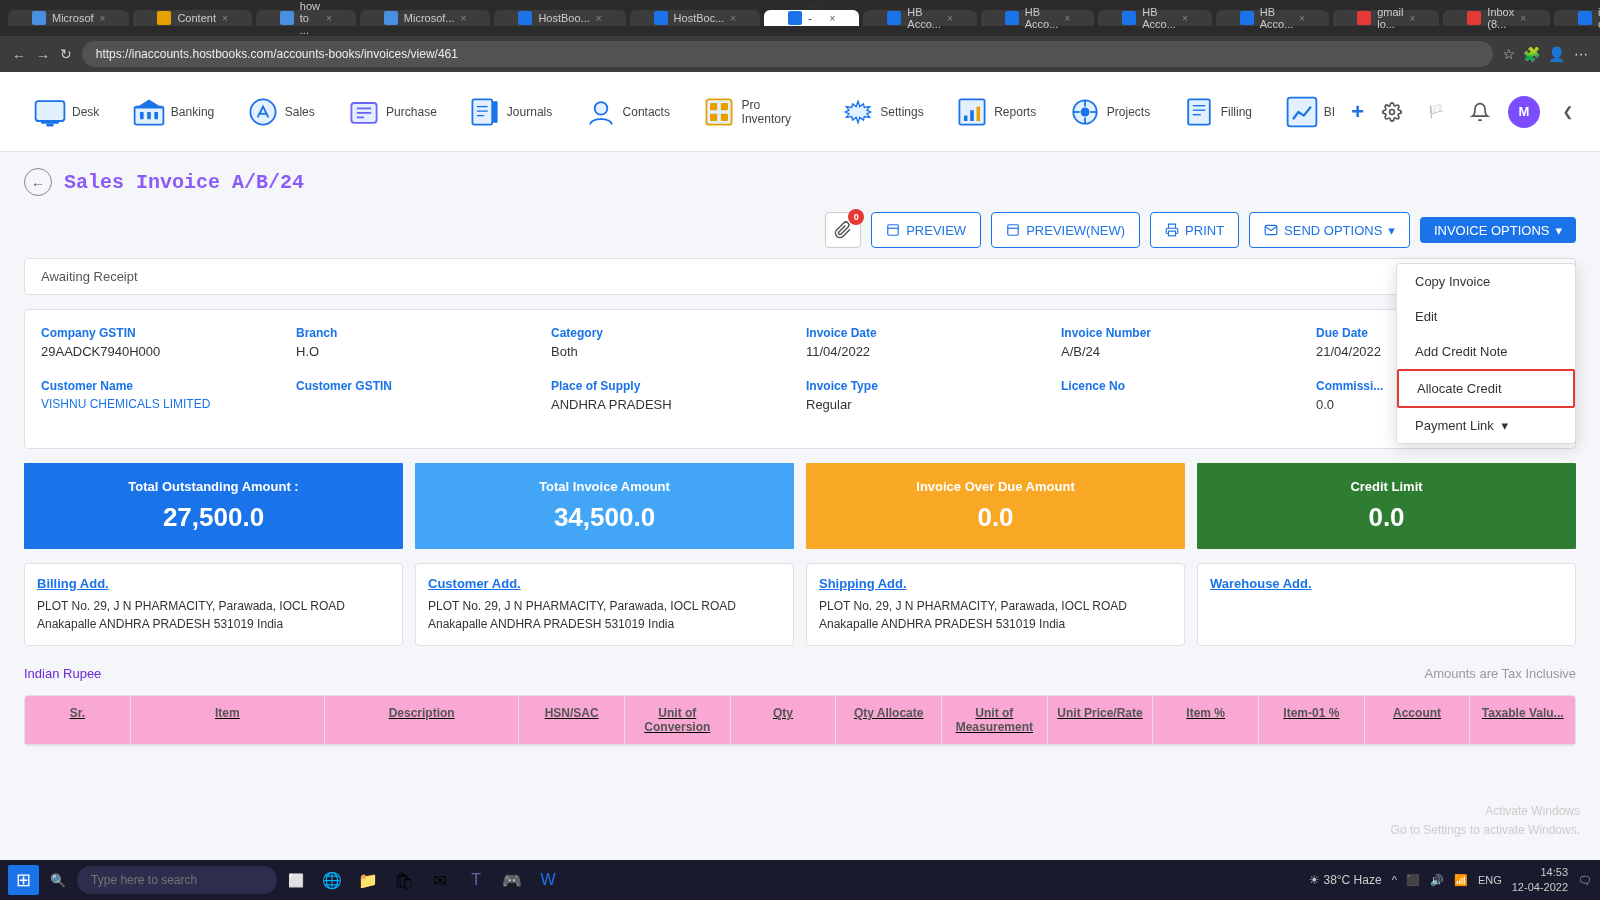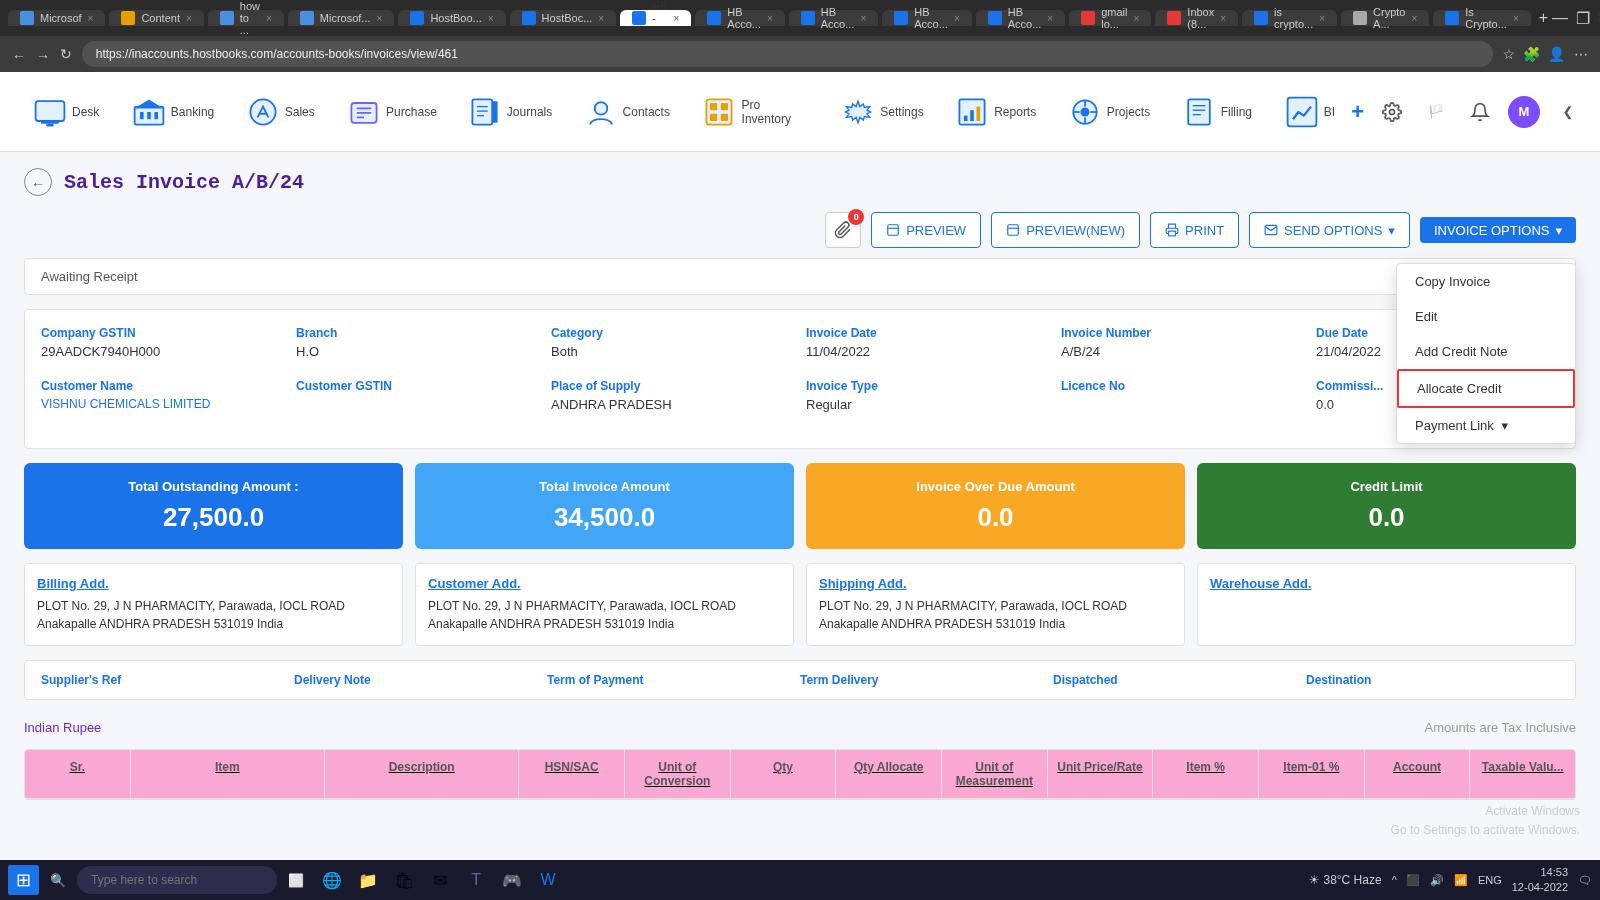--- a/index.html
+++ b/index.html
@@ -1,20 +1,20 @@
 <!DOCTYPE html>
 <html><head>
   <meta charset="utf-8">
   <style>
     * { box-sizing: border-box; margin: 0; padding: 0; font-family: 'Segoe UI', Arial, sans-serif; }
     body { background: #f0f2f5; width: 1600px; height: 900px; overflow: hidden; font-size: 13px; }
 
     
     .browser-chrome { background: #2b2b2b; height: 36px; display: flex; align-items: center; padding: 0 8px; gap: 4px; }
-    .browser-tab { background: #3c3c3c; color: #ccc; font-size: 11px; padding: 4px 12px; border-radius: 6px 6px 0 0; display: flex; align-items: center; gap: 6px; height: 16px; }
+    .browser-tab { background: #3c3c3c; color: #ccc; font-size: 11px; padding: 4px 24px; border-radius: 6px 6px 0 0; display: flex; align-items: center; gap: 6px; height: 16px; }
     .browser-tab.active { background: #fff; color: #333; }
     .tab-favicon { width: 14px; height: 14px; background: #4a90e2; border-radius: 2px; flex-shrink: 0; }
     .tab-close { font-size: 10px; color: #888; cursor: pointer; }
     .tab-add { color: #ccc; font-size: 16px; cursor: pointer; margin-left: 4px; }
 
     .browser-address-bar { background: #3c3c3c; height: 36px; display: flex; align-items: center; padding: 0 12px; gap: 10px; }
     .nav-btn { color: #ccc; font-size: 14px; cursor: pointer; background: none; border: none; }
     .address-input { flex: 1; background: #525252; color: #eee; border: none; border-radius: 16px; padding: 4px 14px; font-size: 12px; height: 26px; }
     .browser-actions { display: flex; gap: 8px; color: #ccc; font-size: 14px; }
 
@@ -27,42 +27,42 @@
     .toolbar-right-btn { width: 32px; height: 32px; display: flex; align-items: center; justify-content: center; cursor: pointer; color: #555; }
     .blue-plus { color: #1a73e8; font-size: 22px; font-weight: bold; cursor: pointer; }
     .user-avatar { width: 32px; height: 32px; background: #7c4dff; border-radius: 50%; display: flex; align-items: center; justify-content: center; color: #fff; font-size: 13px; font-weight: bold; cursor: pointer; }
 
     
     .main-content { background: #f5f6fa; height: calc(900px - 36px - 36px - 80px); overflow-y: auto; padding: 16px 24px; position: relative; }
 
     
     .page-header { display: flex; align-items: center; gap: 12px; margin-bottom: 16px; }
     .back-btn { width: 28px; height: 28px; border: 1.5px solid #888; border-radius: 50%; display: flex; align-items: center; justify-content: center; cursor: pointer; color: #555; font-size: 14px; }
-    .page-title { font-size: 20px; font-weight: bold; color: #4c1d95; font-family: 'Courier New', monospace; }
+    .page-title { font-size: 20px; font-weight: bold; color: #8b5cf6; font-family: 'Courier New', monospace; }
 
     
     .action-bar { display: flex; align-items: center; justify-content: flex-end; gap: 10px; margin-bottom: 10px; }
     .badge-btn { position: relative; display: flex; align-items: center; justify-content: center; width: 36px; height: 36px; border: 1px solid #ccc; border-radius: 4px; background: #fff; cursor: pointer; }
     .badge { position: absolute; top: -4px; right: -4px; background: #e53935; color: #fff; font-size: 9px; border-radius: 50%; width: 16px; height: 16px; display: flex; align-items: center; justify-content: center; font-weight: bold; }
     .btn-outline { border: 1px solid #1a73e8; background: #fff; color: #1a73e8; padding: 6px 14px; border-radius: 4px; cursor: pointer; font-size: 13px; display: flex; align-items: center; gap: 6px; height: 36px; }
     .btn-invoice-options { border: none; background: #1a73e8; color: #fff; padding: 6px 14px; border-radius: 4px; cursor: pointer; font-size: 13px; display: flex; align-items: center; gap: 6px; height: 26px; position: relative; }
 
     
     .status-bar { background: #fff; border: 1px solid #e0e0e0; border-radius: 4px; padding: 10px 16px; margin-bottom: 14px; font-size: 13px; color: #555; }
 
     
     .invoice-details { background: #fff; border: 1px solid #e0e0e0; border-radius: 4px; padding: 16px; margin-bottom: 14px; }
     .detail-row { display: flex; gap: 12px; margin-bottom: 20px; }
     .detail-col { flex: 1; }
     .detail-label { font-size: 12px; font-weight: 600; color: #1a73e8; margin-bottom: 4px; }
     .detail-value { font-size: 13px; color: #333; }
 
     
     .amount-cards { display: flex; gap: 12px; margin-bottom: 14px; }
-    .amount-card { flex: 1; border-radius: 6px; padding: 16px; text-align: center; color: #fff; }
+    .amount-card { flex: 1; border-radius: 1px; padding: 16px; text-align: center; color: #fff; }
     .amount-card.blue { background: #1a73e8; }
     .amount-card.blue2 { background: #42a5f5; }
     .amount-card.yellow { background: #f9a825; }
     .amount-card.green { background: #2e7d32; }
     .amount-card-title { font-size: 13px; font-weight: 600; margin-bottom: 8px; }
     .amount-card-value { font-size: 26px; font-weight: bold; }
 
     
     .address-section { display: flex; gap: 12px; margin-bottom: 14px; }
     .address-box { flex: 1; background: #fff; border: 1px solid #e0e0e0; border-radius: 4px; padding: 12px; }
@@ -523,40 +523,20 @@
     <div class="address-box">
       <div class="address-title">Shipping Add.</div>
       <div class="address-text">PLOT No. 29, J N PHARMACITY, Parawada, IOCL ROAD Anakapalle ANDHRA PRADESH 531019 India</div>
     </div>
     <div class="address-box">
       <div class="address-title">Warehouse Add.</div>
       <div class="address-text"></div>
     </div>
   </div>
 
-  <div class="delivery-row">
-    <div class="delivery-col">
-      <div class="delivery-label">Supplier's Ref</div>
-    </div>
-    <div class="delivery-col">
-      <div class="delivery-label">Delivery Note</div>
-    </div>
-    <div class="delivery-col">
-      <div class="delivery-label">Term of Payment</div>
-    </div>
-    <div class="delivery-col">
-      <div class="delivery-label">Term Delivery</div>
-    </div>
-    <div class="delivery-col">
-      <div class="delivery-label">Dispatched</div>
-    </div>
-    <div class="delivery-col">
-      <div class="delivery-label">Destination</div>
-    </div>
-  </div>
 
   <div class="currency-row">
     <span class="currency-label">Indian Rupee</span>
     <span class="tax-inclusive">Amounts are Tax Inclusive</span>
   </div>
 
   <div class="items-table">
     <div class="table-header">
       <div class="th">Sr.</div>
       <div class="th" style="flex:2">Item</div>

